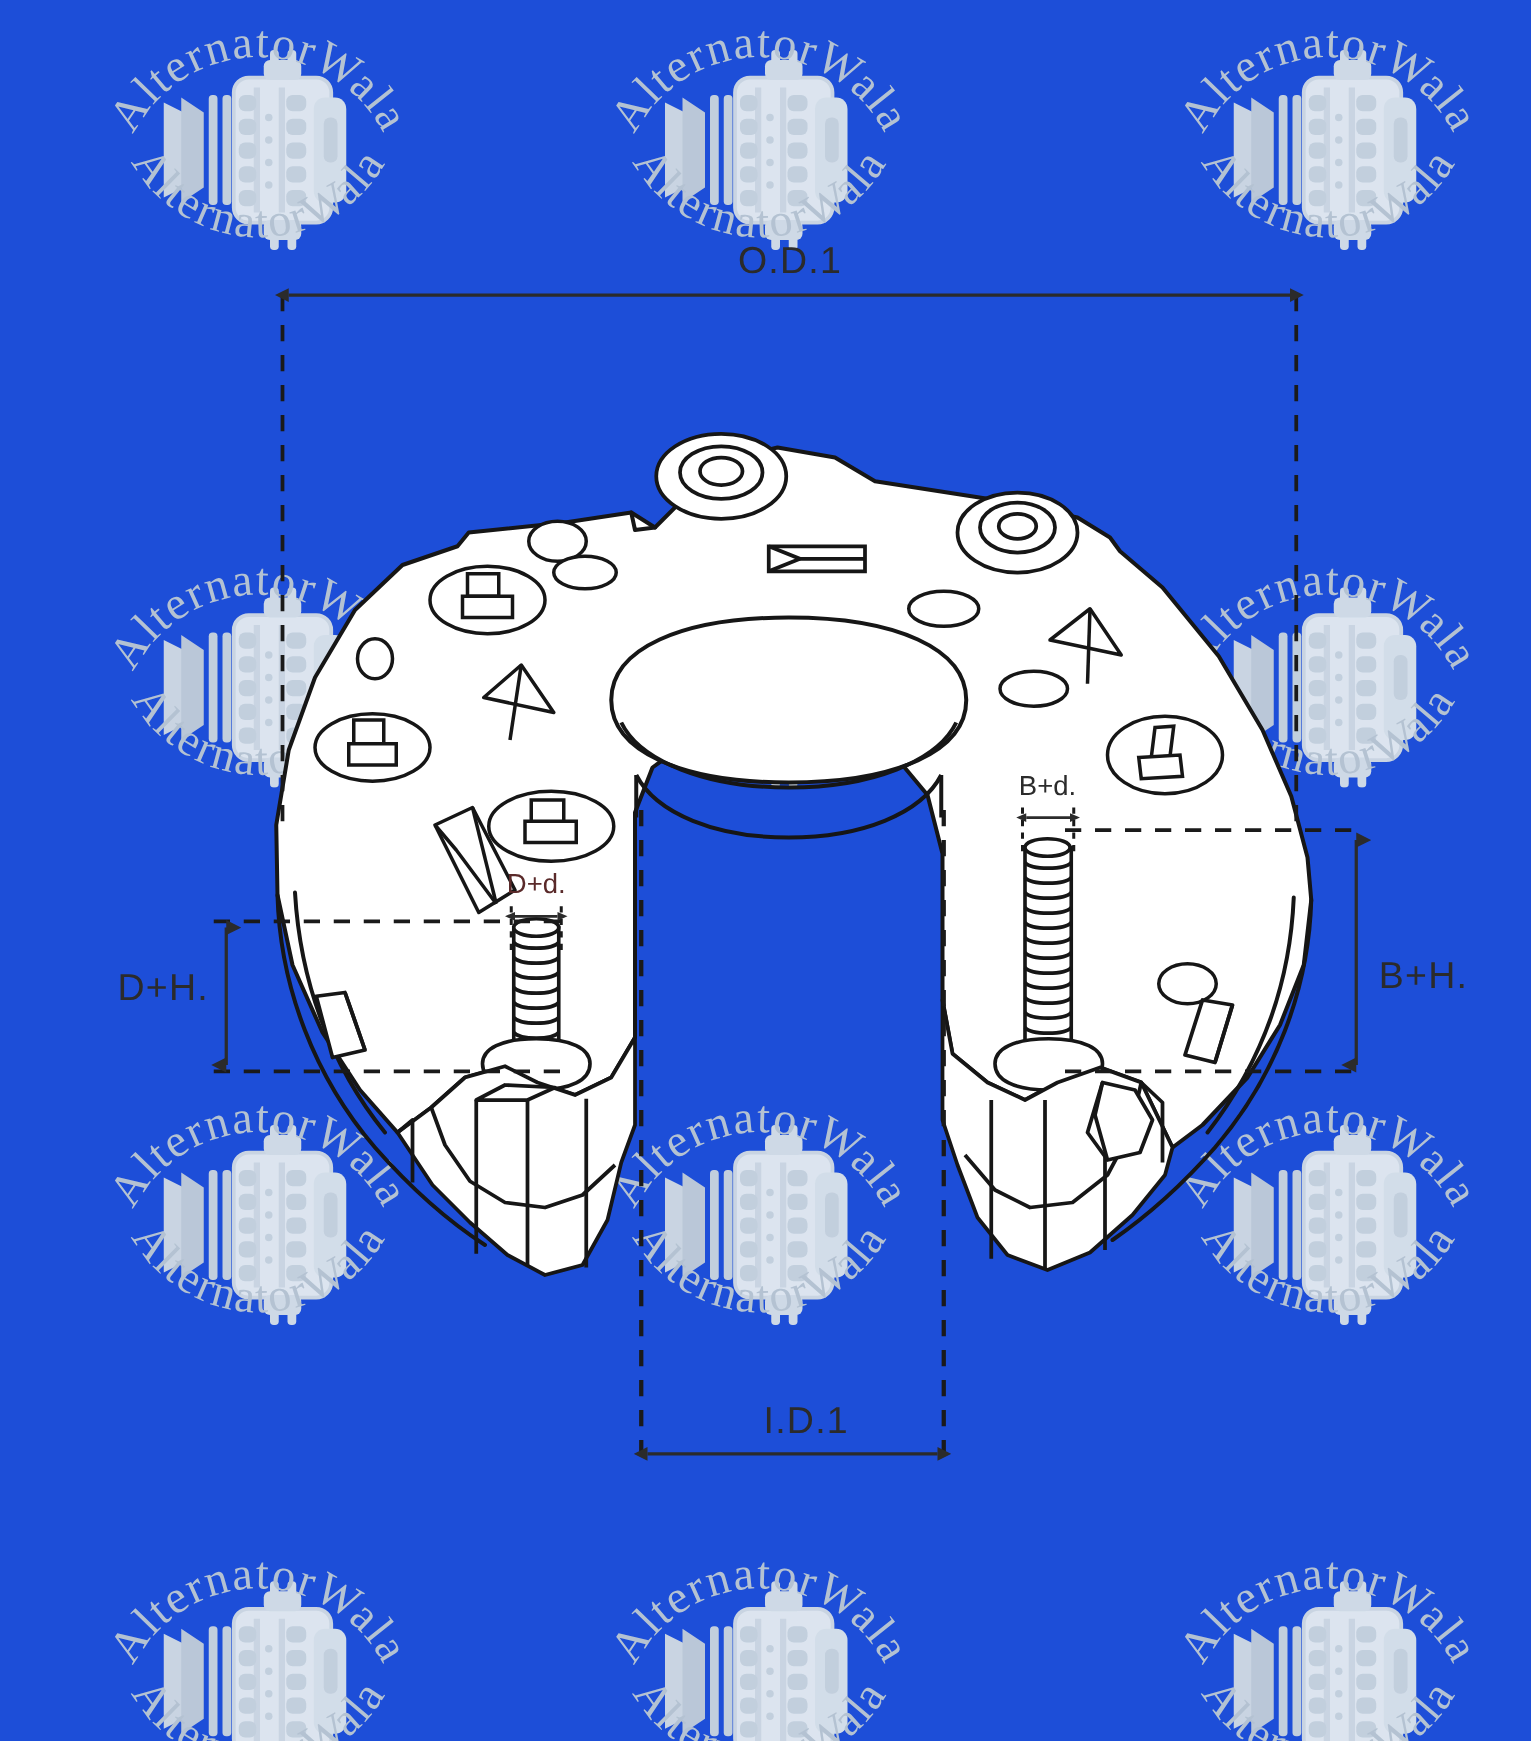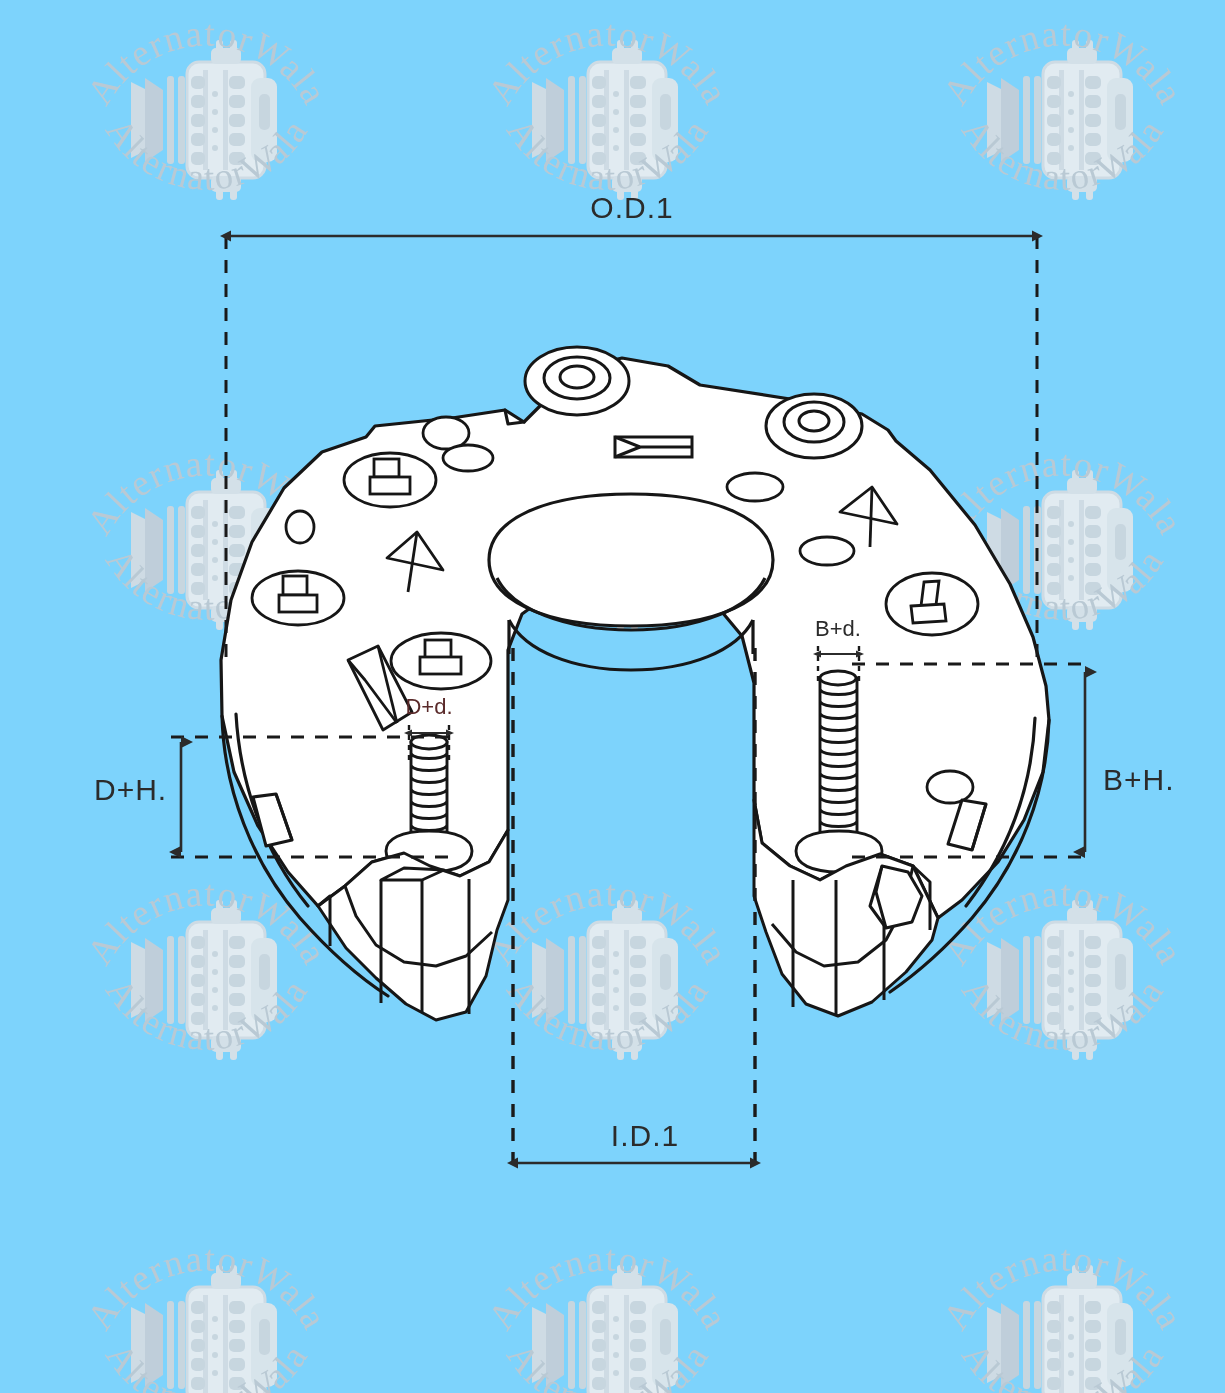--- a/index.html
+++ b/index.html
@@ -8,21 +8,21 @@
     padding: 0;
     background: #ffffff;
   }
   body {
     font-family: "Liberation Sans", sans-serif;
   }
   #page {
     position: relative;
     width: 1225px;
     height: 1393px;
-    background: #7dd3fc;
+    background: #1d4ed8;
     overflow: hidden;
   }
   #watermark-layer {
     position: absolute;
     left: 0; top: 0;
     width: 1225px;
     height: 1393px;
     pointer-events: none;
     z-index: 1;
   }

